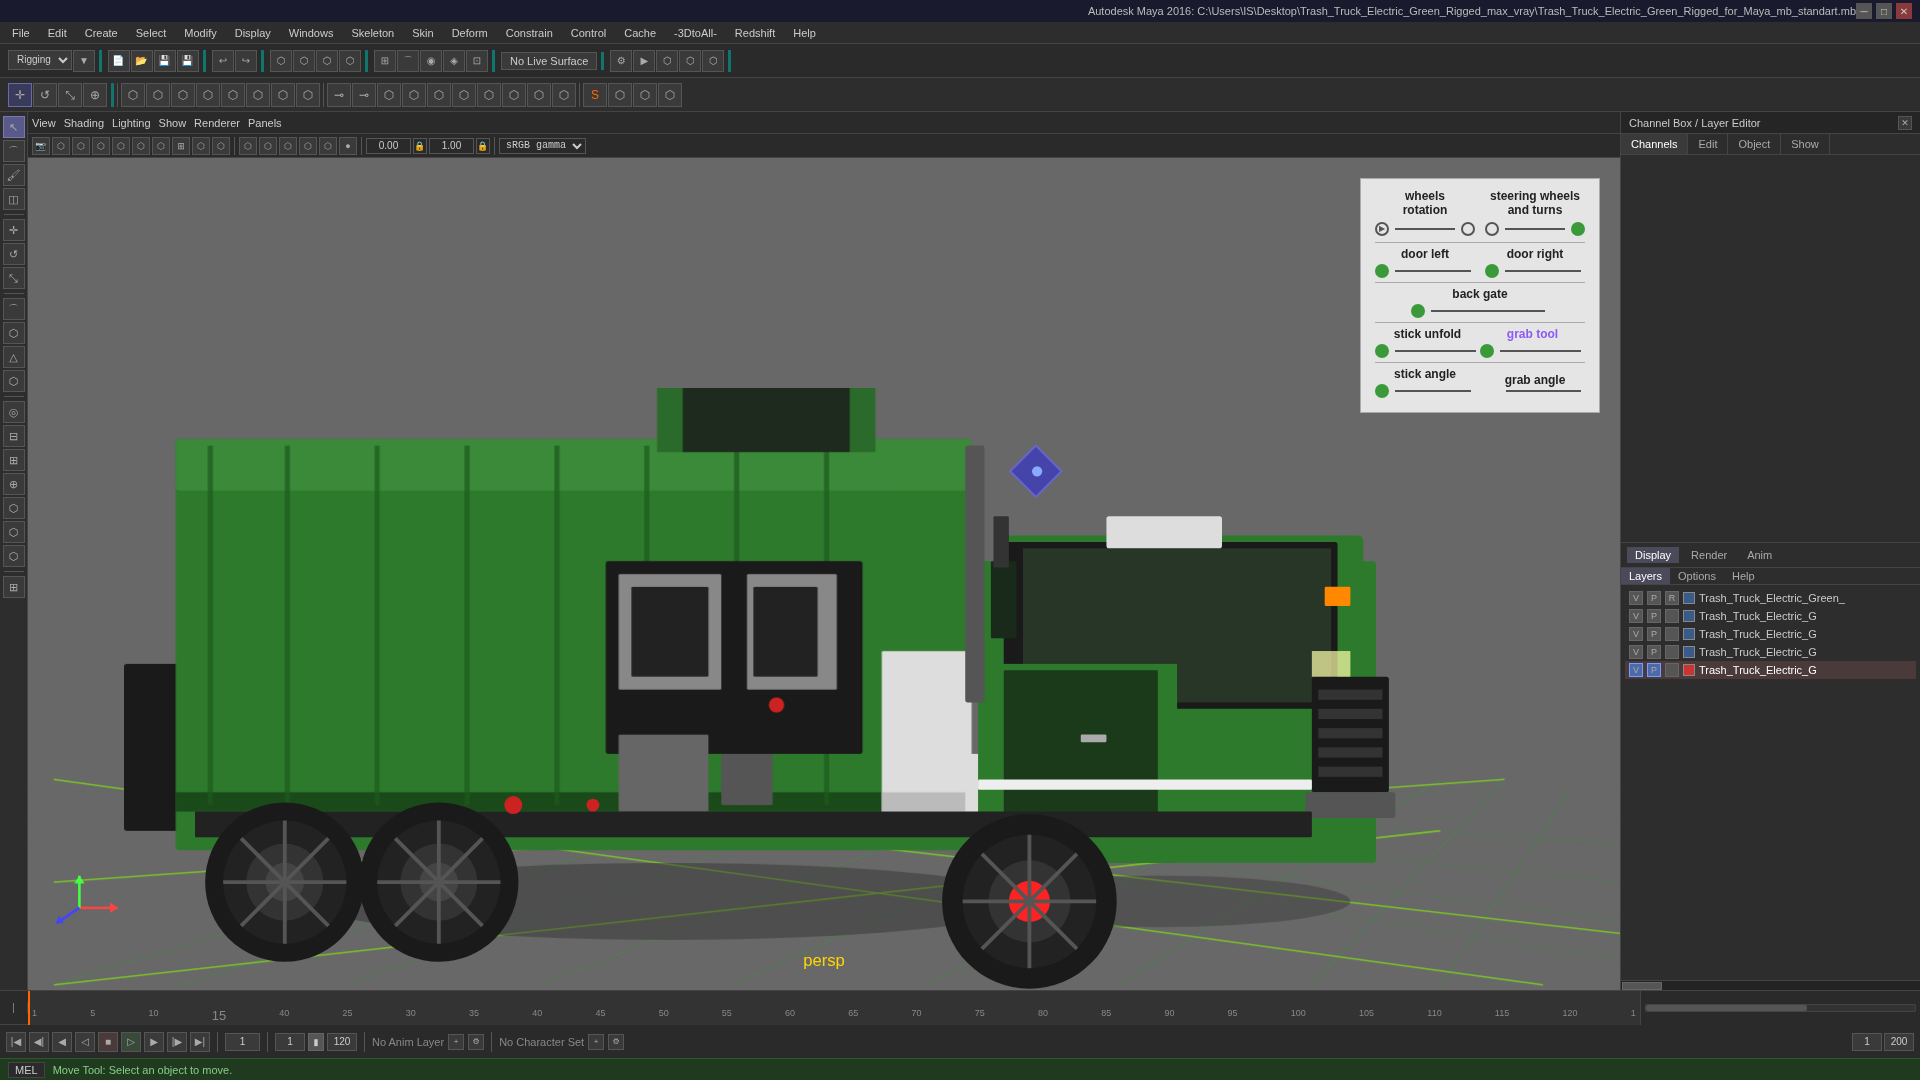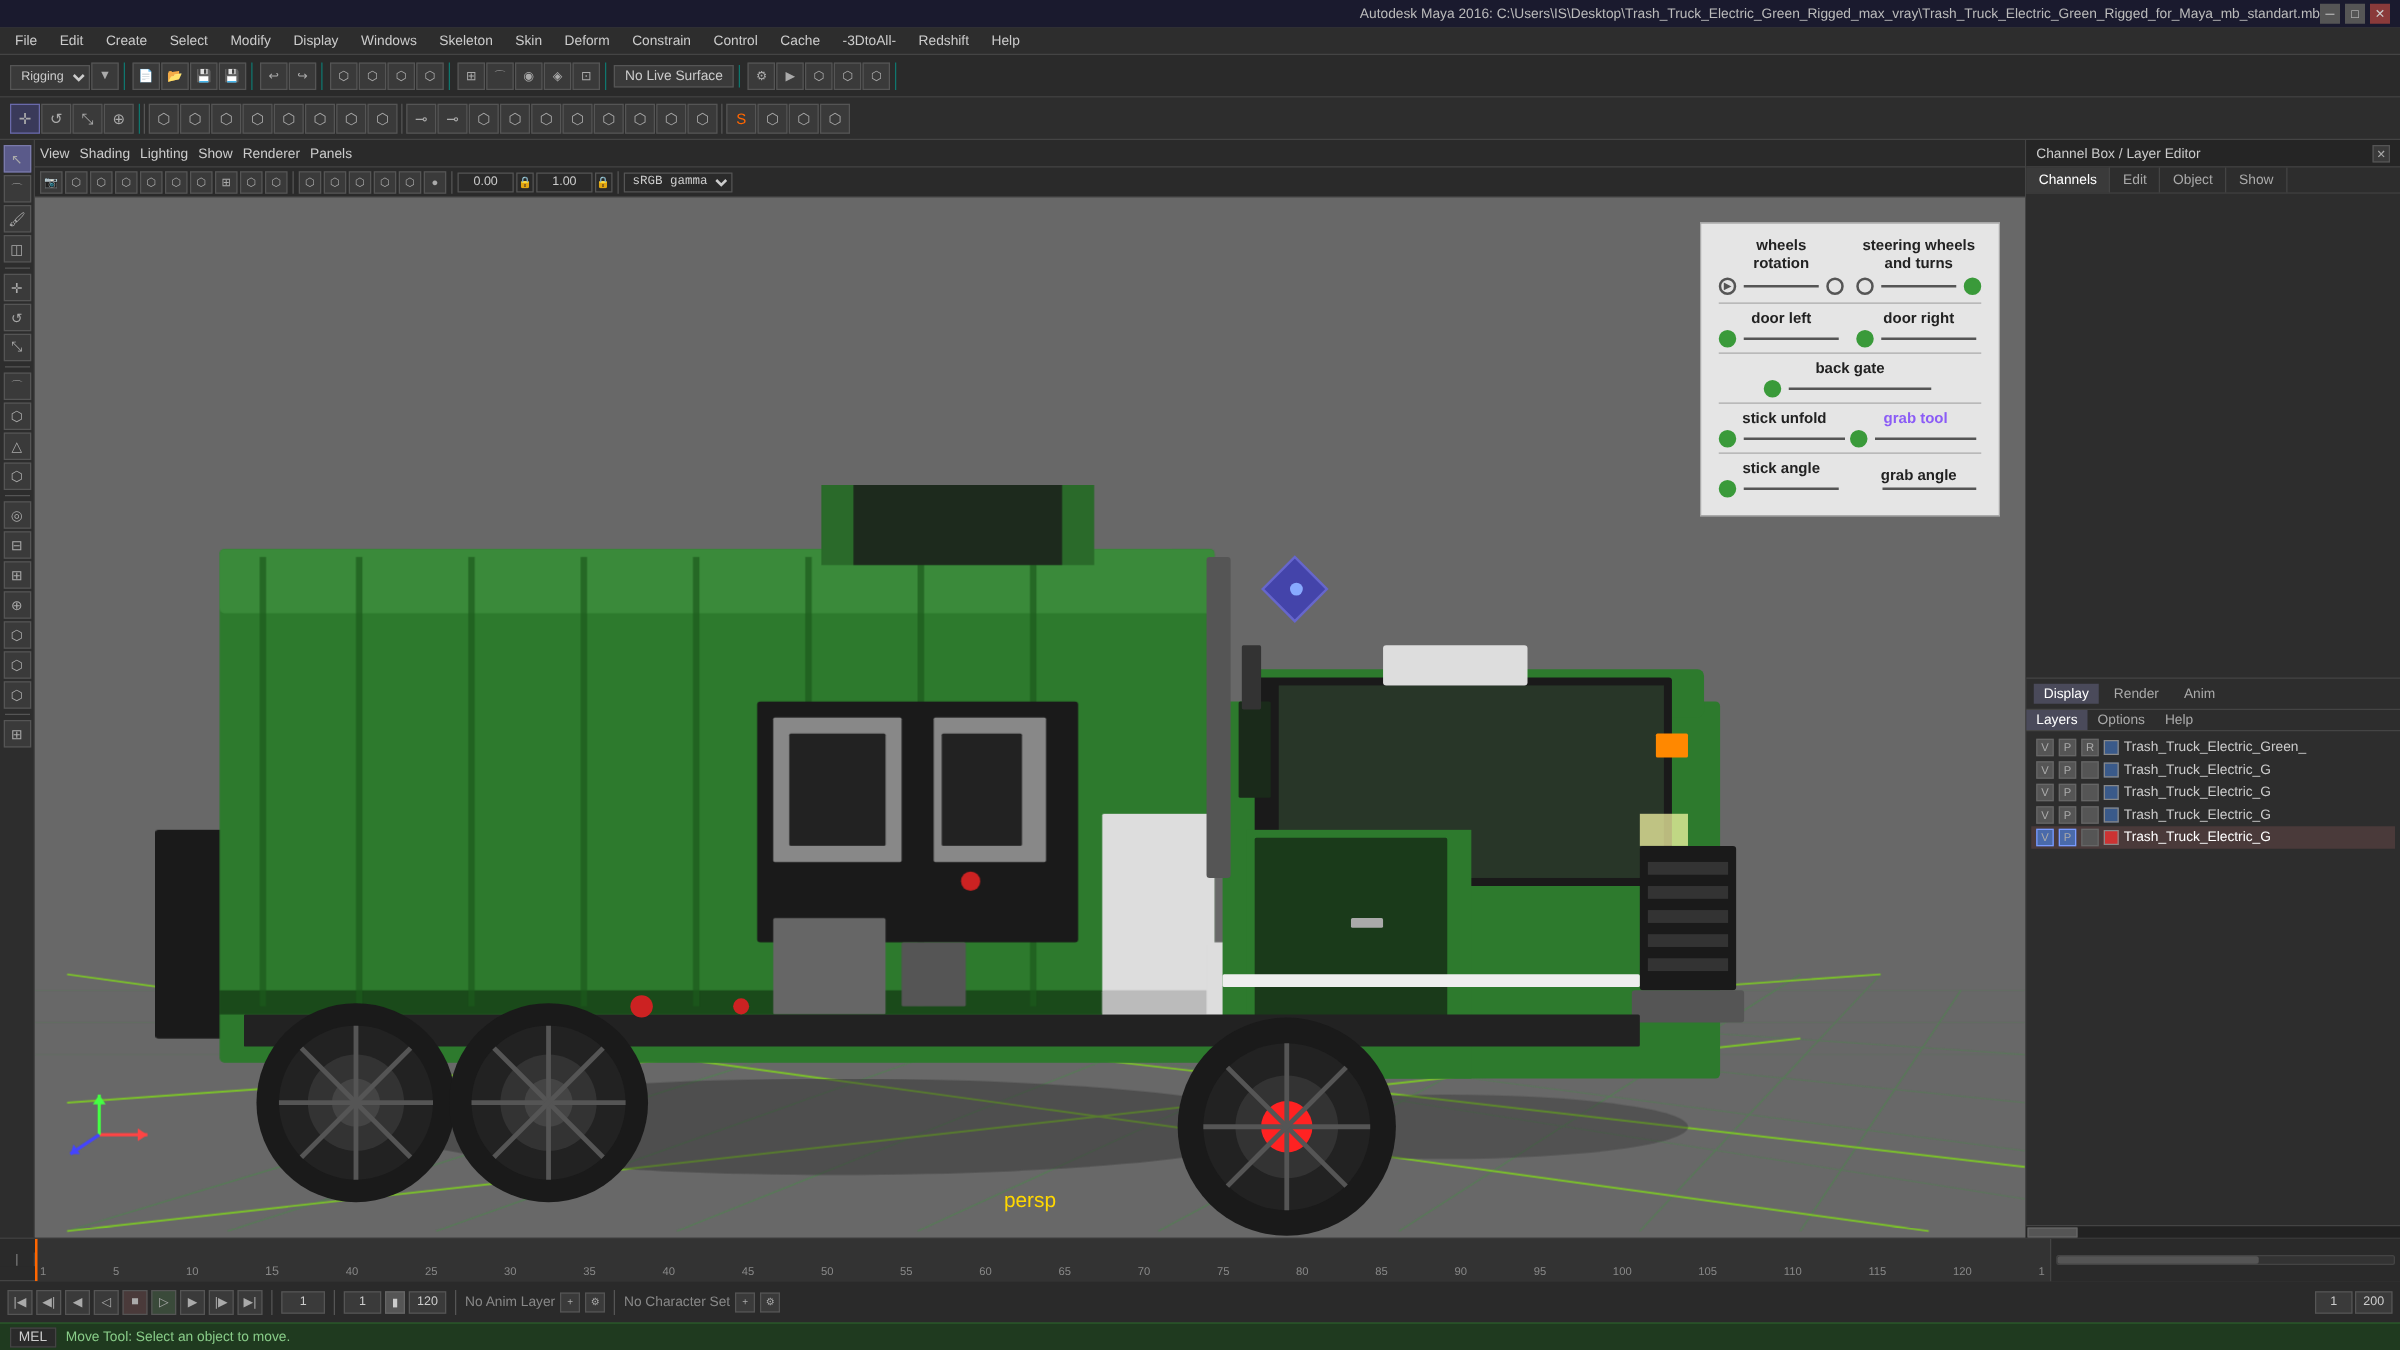--- a/index.html
+++ b/index.html
@@ -9,21 +9,21 @@
     #title-bar { width: 100%; height: 22px; background: #1a1a2e; display: flex; align-items: center; justify-content: space-between; padding: 0 8px; color: #ccc; font-size: 11px; }
     #title-bar .win-controls { display: flex; gap: 4px; }
     .win-btn { width: 16px; height: 16px; background: #555; border: none; color: #ccc; font-size: 10px; cursor: pointer; display: flex; align-items: center; justify-content: center; }
     
     
     #menu-bar { width: 100%; height: 22px; background: #2d2d2d; display: flex; align-items: center; padding: 0 4px; gap: 2px; border-bottom: 1px solid #444; }
     .menu-item { padding: 2px 8px; color: #ccc; cursor: pointer; font-size: 11px; }
     
     
     #main-toolbar { width: 100%; height: 34px; background: #2a2a2a; display: flex; align-items: center; padding: 0 4px; gap: 2px; border-bottom: 1px solid #444; }
-    .toolbar-group { display: flex; align-items: flex-end; gap: 1px; padding: 0 4px; border-right: 1px solid #0f766e; }
+    .toolbar-group { display: flex; align-items: flex-start; gap: 1px; padding: 0 4px; border-right: 3px solid #0f766e; }
     .toolbar-btn { width: 22px; height: 22px; background: #3a3a3a; border: 1px solid #555; color: #aaa; font-size: 10px; cursor: pointer; display: flex; align-items: center; justify-content: center; }
     .toolbar-dropdown { height: 20px; background: #3a3a3a; border: 1px solid #555; color: #ccc; font-size: 10px; padding: 0 4px; }
     .live-surface-btn { padding: 2px 8px; background: #3a3a3a; border: 1px solid #555; color: #ccc; font-size: 11px; cursor: pointer; white-space: nowrap; }
     
     
     #tool-shelf { width: 100%; height: 34px; background: #2d2d2d; display: flex; align-items: center; padding: 0 4px; gap: 1px; border-bottom: 1px solid #444; }
     .shelf-btn { width: 24px; height: 24px; background: #3a3a3a; border: 1px solid #555; color: #aaa; font-size: 12px; cursor: pointer; display: flex; align-items: center; justify-content: center; }
     .shelf-separator { width: 1px; height: 24px; background: #555; margin: 0 2px; }
     
     
@@ -599,21 +599,21 @@
 
 <div id="timeline-area" style="height:34px; display:flex; align-items:center; background:#2a2a2a; border-top:1px solid #444;">
   <div style="width:28px; background:#2a2a2a; display:flex; align-items:center; justify-content:center; color:#888; font-size:10px; border-right:1px solid #444;">|</div>
   <div id="timeline-ruler" style="flex:1; height:34px; background:#333; position:relative; overflow:hidden;">
 
     <div style="position:absolute; top:0; left:0; right:0; bottom:0; display:flex; align-items:flex-end; padding-bottom:2px;">
       <div style="display:flex; width:100%; justify-content:space-between; padding:0 4px;">
         <span style="font-size:9px; color:#888;">1</span>
         <span style="font-size:9px; color:#888;">5</span>
         <span style="font-size:9px; color:#888;">10</span>
-        <span style="font-size:10px; color:#888;">15</span>
+        <span style="font-size:13px; color:#888;">15</span>
         <span style="font-size:9px; color:#888;">40</span>
         <span style="font-size:9px; color:#888;">25</span>
         <span style="font-size:9px; color:#888;">30</span>
         <span style="font-size:9px; color:#888;">35</span>
         <span style="font-size:9px; color:#888;">40</span>
         <span style="font-size:9px; color:#888;">45</span>
         <span style="font-size:9px; color:#888;">50</span>
         <span style="font-size:9px; color:#888;">55</span>
         <span style="font-size:9px; color:#888;">60</span>
         <span style="font-size:9px; color:#888;">65</span>

